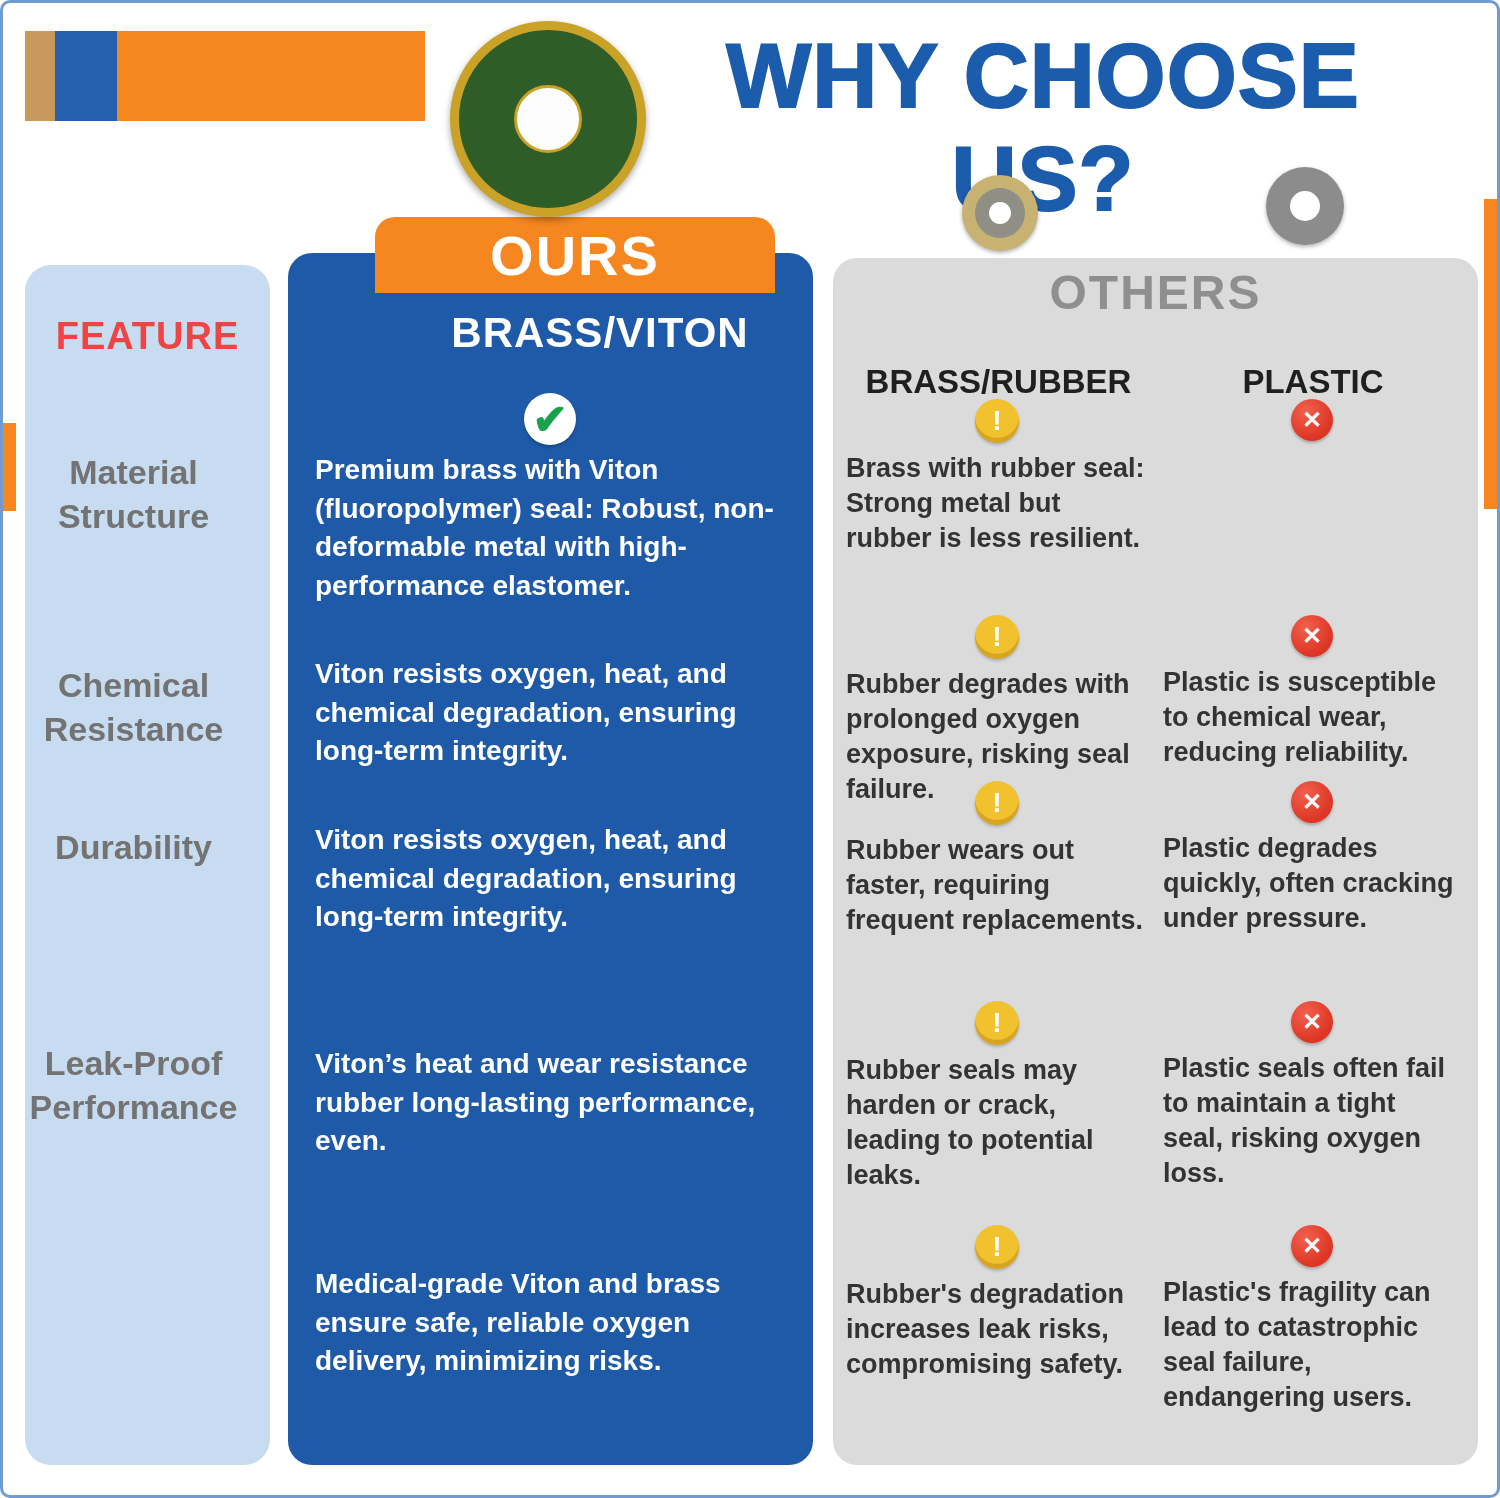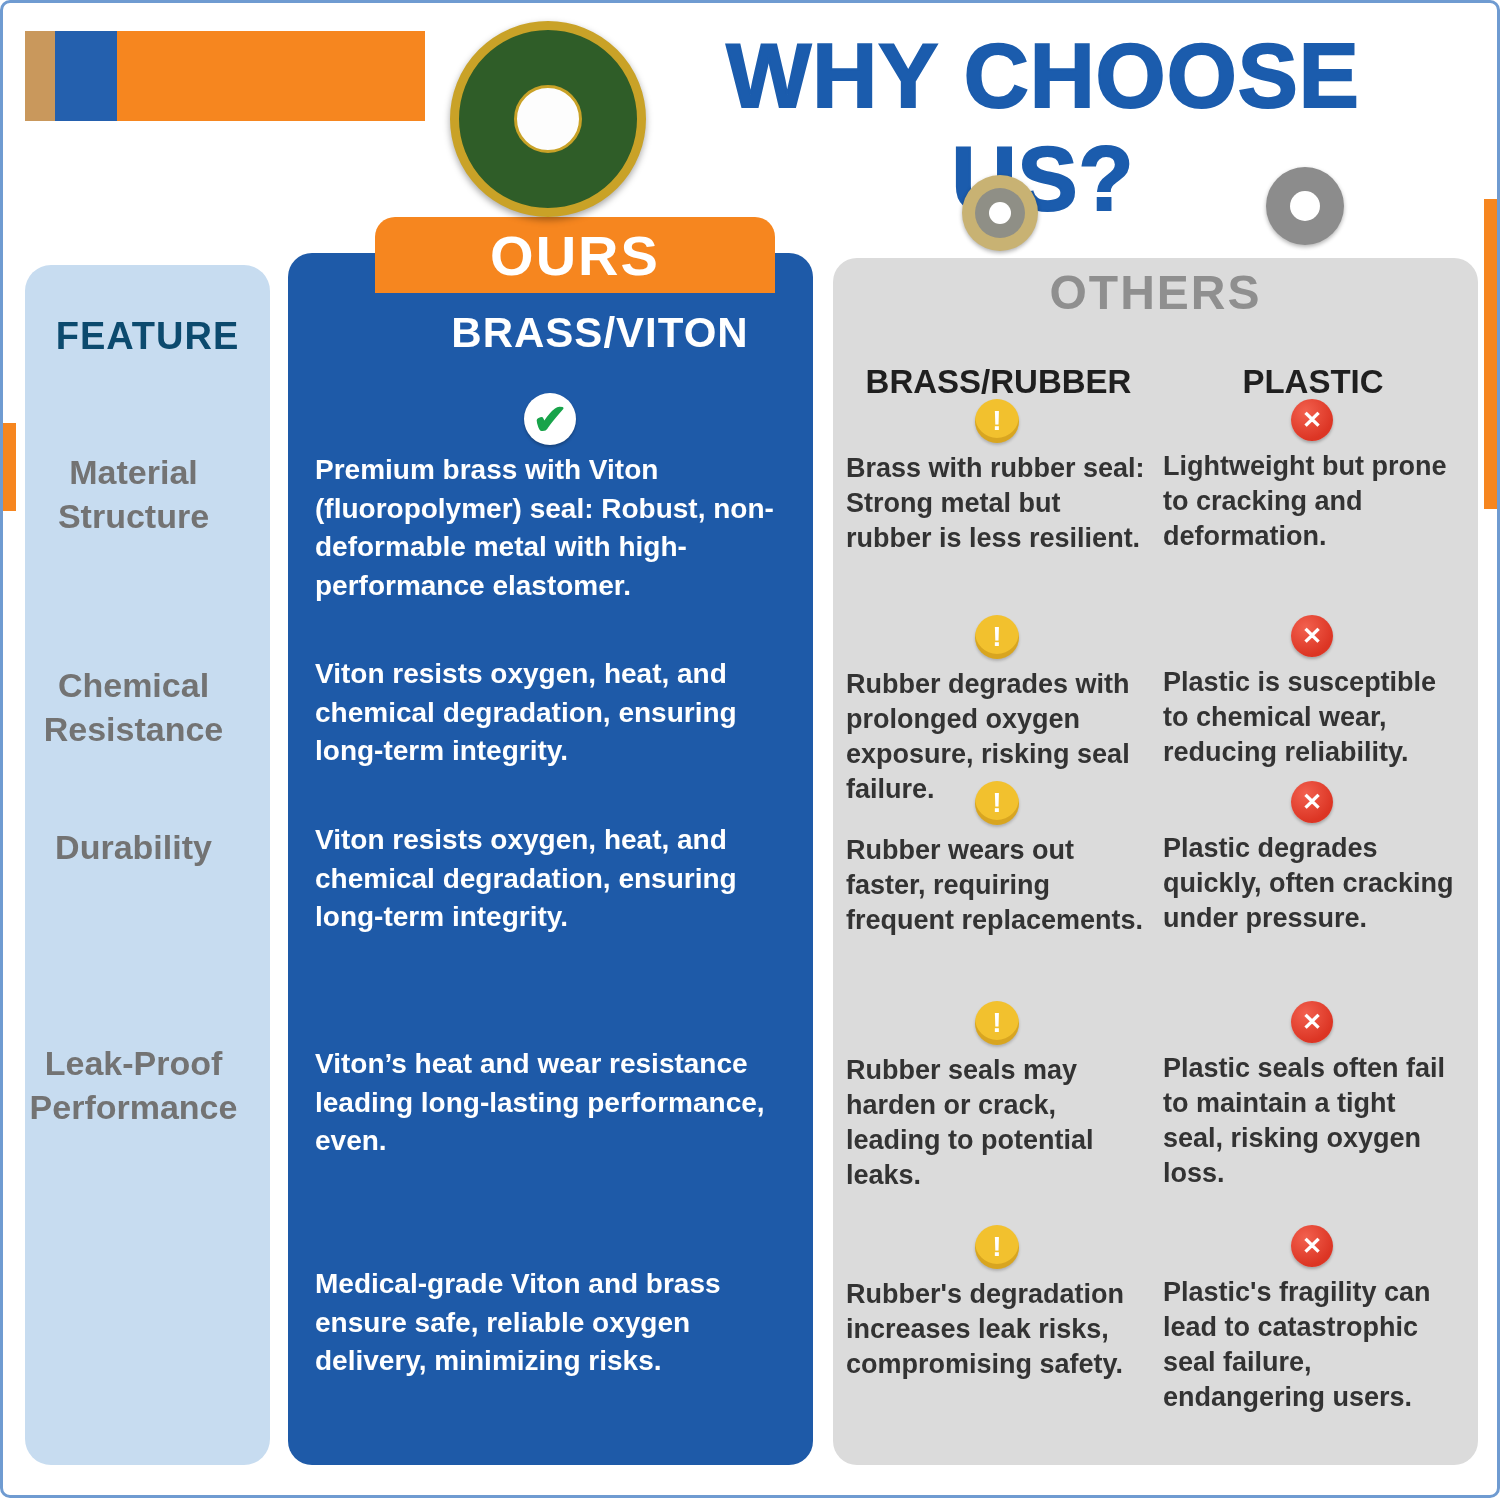--- a/index.html
+++ b/index.html
@@ -39,21 +39,21 @@
   .washer-brass .inner { width:50px; height:50px; border-radius:50%; background:#8F8F86;
     display:flex; align-items:center; justify-content:center; }
   .hole { border-radius:50%; background:#ffffff; }
   .washer-brass .hole { width:22px; height:22px; }
   .washer-plastic { left:1263px; top:164px; width:78px; height:78px; background:#8C8C8C; }
   .washer-plastic .hole { width:30px; height:30px; }
 
   
   .feature-col { left:22px; top:262px; width:245px; height:1200px; background:#C7DCF0; border-radius:26px; }
   .feature-header { left:22px; top:312px; width:245px; text-align:center;
-    font-size:38px; font-weight:800; color:#0c4a6e; letter-spacing:1px; }
+    font-size:38px; font-weight:800; color:#ef4444; letter-spacing:1px; }
   .feature-label { left:8px; width:245px; text-align:center;
     font-size:34px; font-weight:800; color:#737373; line-height:1.3; }
   .fl1{top:447px} .fl2{top:660px} .fl3{top:822px} .fl4{top:1038px} .fl5{top:1262px}
 
   
   .ours-panel { left:285px; top:250px; width:525px; height:1212px; background:#1E5AA8; border-radius:24px; z-index:1; }
   .ours-tab { left:372px; top:214px; width:400px; height:76px; background:#F6861F;
     border-radius:20px 20px 0 0; display:flex; align-items:center; justify-content:center;
     font-size:56px; font-weight:800; color:#fff; letter-spacing:2px; z-index:2; }
   .ours-header { left:285px; top:306px; width:624px; text-align:center;
@@ -118,21 +118,21 @@
   <div class="abs feature-label fl3">Durability</div>
   <div class="abs feature-label fl4">Leak-Proof Performance</div>
 
   <div class="abs ours-panel"></div>
   <div class="abs ours-tab">OURS</div>
   <div class="abs ours-header">BRASS/VITON</div>
   <div class="abs check-icon">✔</div>
   <div class="abs ours-cell oc1">Premium brass with Viton (fluoropolymer) seal: Robust, non-deformable metal with high-performance elastomer.</div>
   <div class="abs ours-cell oc2">Viton resists oxygen, heat, and chemical degradation, ensuring long-term integrity.</div>
   <div class="abs ours-cell oc3">Viton resists oxygen, heat, and chemical degradation, ensuring long-term integrity.</div>
-  <div class="abs ours-cell oc4">Viton’s heat and wear resistance leading long-lasting performance, even.</div>
+  <div class="abs ours-cell oc4">Viton’s heat and wear resistance rubber long-lasting performance, even.</div>
   <div class="abs ours-cell oc5">Medical-grade Viton and brass ensure safe, reliable oxygen delivery, minimizing risks.</div>
 
   <div class="abs others-panel"></div>
   <div class="abs others-header">OTHERS</div>
   <div class="abs sub-header sub-brass">BRASS/RUBBER</div>
   <div class="abs sub-header sub-plastic">PLASTIC</div>
 
   <div class="abs others-cell col-br or1">
     <div class="warning-icon">!</div>
     <div class="cell-text">Brass with rubber seal: Strong metal but rubber is less resilient.</div>
@@ -149,21 +149,20 @@
     <div class="warning-icon">!</div>
     <div class="cell-text">Rubber seals may harden or crack, leading to potential leaks.</div>
   </div>
   <div class="abs others-cell col-br or5">
     <div class="warning-icon">!</div>
     <div class="cell-text">Rubber's degradation increases leak risks, compromising safety.</div>
   </div>
 
   <div class="abs others-cell col-pl or1">
     <div class="cross-icon">✕</div>
-    <div class="cell-text">Lightweight but prone to cracking and deformation.</div>
   </div>
   <div class="abs others-cell col-pl or2">
     <div class="cross-icon">✕</div>
     <div class="cell-text">Plastic is susceptible to chemical wear, reducing reliability.</div>
   </div>
   <div class="abs others-cell col-pl or3">
     <div class="cross-icon">✕</div>
     <div class="cell-text">Plastic degrades quickly, often cracking under pressure.</div>
   </div>
   <div class="abs others-cell col-pl or4">

